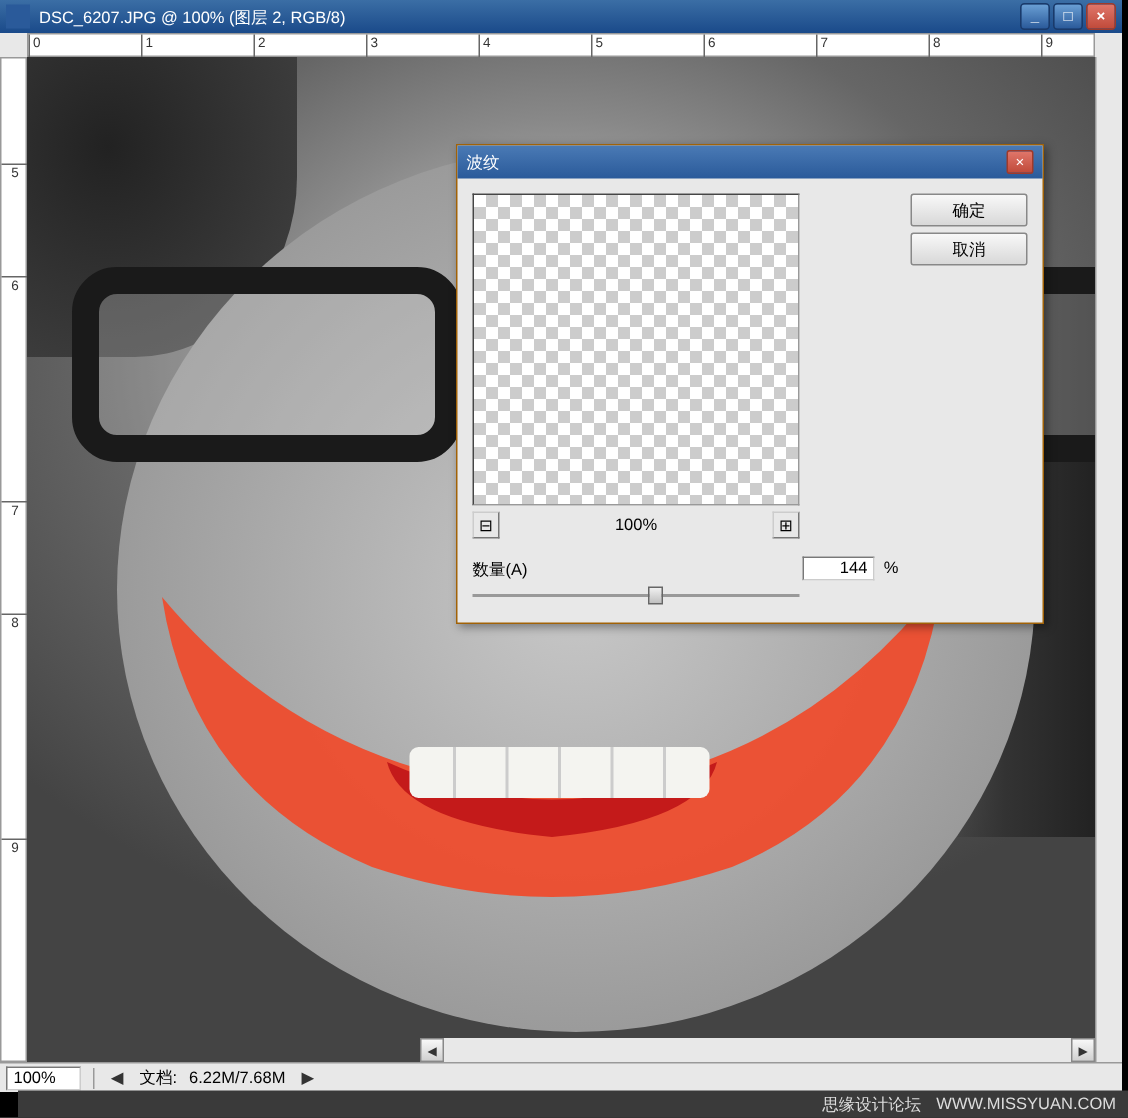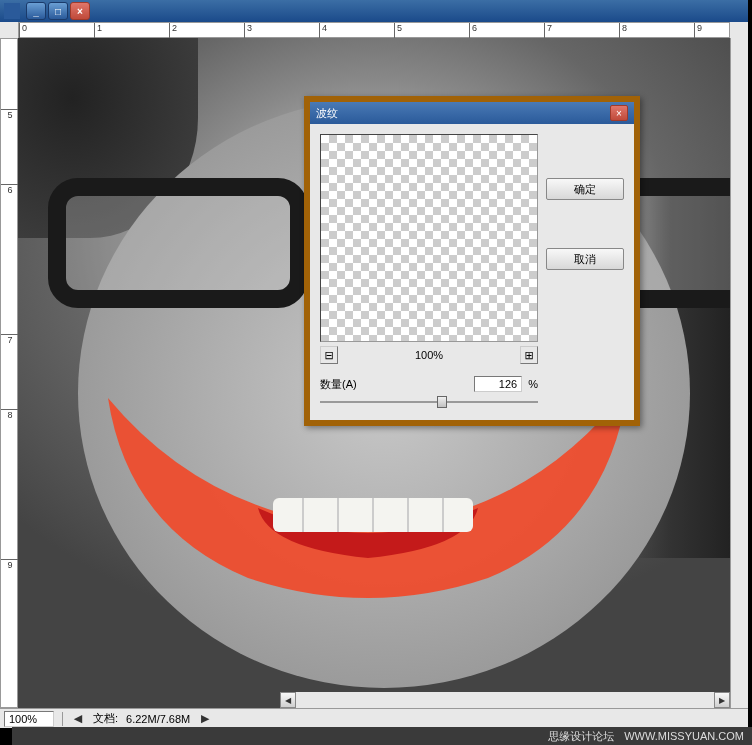--- a/index.html
+++ b/index.html
@@ -33,48 +33,49 @@
 .statusbar{position:absolute;bottom:0;left:0;right:0;height:20px;background:#e8e8e8;border-top:1px solid #999;display:flex;align-items:center;padding:0 4px;gap:8px;}
 .statusbar .zoom{width:50px;border:1px inset #ccc;background:#fff;padding:1px 4px;}
 .statusbar .sep{border-left:1px solid #999;height:14px;}
 .statusbar .arrow{width:14px;height:14px;display:flex;align-items:center;justify-content:center;color:#333;}
 
 .scrollbar-v{position:absolute;right:0;top:38px;bottom:20px;width:18px;background:#e8e8e8;border-left:1px solid #999;}
 .scrollbar-h-bottom{position:absolute;left:280px;right:18px;bottom:20px;height:16px;background:#e8e8e8;}
 .sb-btn{width:16px;height:16px;background:linear-gradient(#f8f8f8,#d0d0d0);border:1px solid #888;display:inline-flex;align-items:center;justify-content:center;font-size:8px;color:#333;}
 
 
-.dialog{position:absolute;top:96px;left:304px;width:336px;background:#e8e8e8;border:6px solid #a16207;box-shadow:2px 2px 6px rgba(0,0,0,0.4);}
+.dialog{position:absolute;top:96px;left:304px;width:392px;background:#e8e8e8;border:1px solid #a16207;box-shadow:2px 2px 6px rgba(0,0,0,0.4);}
 .dlg-titlebar{height:22px;background:linear-gradient(#4a7ab5,#2a5a9a);display:flex;align-items:center;padding:0 6px;color:#fff;}
 .dlg-titlebar .title{flex:1;}
 .dlg-close{width:18px;height:16px;background:linear-gradient(#e0766a,#c04a3a);border:1px solid #a03a2a;border-radius:2px;display:flex;align-items:center;justify-content:center;color:#fff;font-size:10px;}
 .dlg-body{padding:10px;display:flex;gap:8px;}
 .dlg-left{flex:1;}
 .preview-box{width:218px;height:208px;border:1px inset #999;background:#fff;background-image:repeating-conic-gradient(#ccc 0 25%,#fff 0 50%);background-size:16px 16px;}
 .preview-row{display:flex;align-items:center;justify-content:space-between;margin-top:4px;width:218px;}
 .icon-btn{width:18px;height:18px;border:1px outset #ccc;background:#e8e8e8;display:flex;align-items:center;justify-content:center;font-size:11px;}
 .field-row{display:flex;align-items:center;gap:6px;margin-top:12px;justify-content:flex-end;}
 .field-row label{min-width:50px;}
 .num-input{width:48px;border:1px inset #ccc;background:#fff;padding:1px 4px;text-align:right;}
 .slider{position:relative;width:218px;height:16px;margin-top:2px;}
 .slider-track{position:absolute;top:7px;left:0;right:0;height:2px;background:#999;}
 .slider-thumb{position:absolute;top:2px;width:10px;height:12px;background:linear-gradient(#f0f0f0,#c0c0c0);border:1px solid #666;}
 .dlg-right{width:78px;display:flex;flex-direction:column;gap:4px;}
-.btn{height:22px;background:linear-gradient(#f8f8f8,#d8d8d8);border:1px solid #888;border-radius:2px;display:flex;align-items:center;justify-content:center;margin-top:44px;}
+.btn{height:22px;background:linear-gradient(#f8f8f8,#d8d8d8);border:1px solid #888;border-radius:2px;display:flex;align-items:center;justify-content:center;}
 .select{height:20px;border:1px inset #ccc;background:#fff;padding:0 4px;display:flex;align-items:center;gap:4px;}
 .select .arrow{border-left:4px solid transparent;border-right:4px solid transparent;border-top:5px solid #333;}
 
 .watermark{position:absolute;bottom:0;left:12px;right:0;height:18px;background:#3a3a3a;color:#ddd;display:flex;align-items:center;justify-content:flex-end;padding:0 8px;font-size:10px;gap:10px;}
 </style>
 </head>
 <body>
 
 <div class="window">
   <div class="titlebar">
     <div class="app-icon"></div>
+    <span class="title">DSC_6207.JPG @ 100% (图层 2, RGB/8)</span>
     <div class="win-btns">
       <div class="win-btn">_</div>
       <div class="win-btn">□</div>
       <div class="win-btn close">×</div>
     </div>
   </div>
 
   <div class="ruler-h">
     <div class="tick" style="left:0px">0</div>
     <div class="tick" style="left:75px">1</div>
@@ -146,21 +147,21 @@
     <div class="dlg-left">
       <div class="preview-box"></div>
       <div class="preview-row">
         <div class="icon-btn">⊟</div>
         <span>100%</span>
         <div class="icon-btn">⊞</div>
       </div>
       <div class="field-row">
         <label>数量(A)</label>
         <div style="flex:1"></div>
-        <span class="num-input">126</span>
+        <span class="num-input">144</span>
         <span>%</span>
       </div>
       <div class="slider">
         <div class="slider-track"></div>
         <div class="slider-thumb" id="slider-thumb" style="left: 117px;"></div>
       </div>
     </div>
     <div class="dlg-right">
       <div class="btn">确定</div>
       <div class="btn">取消</div>

